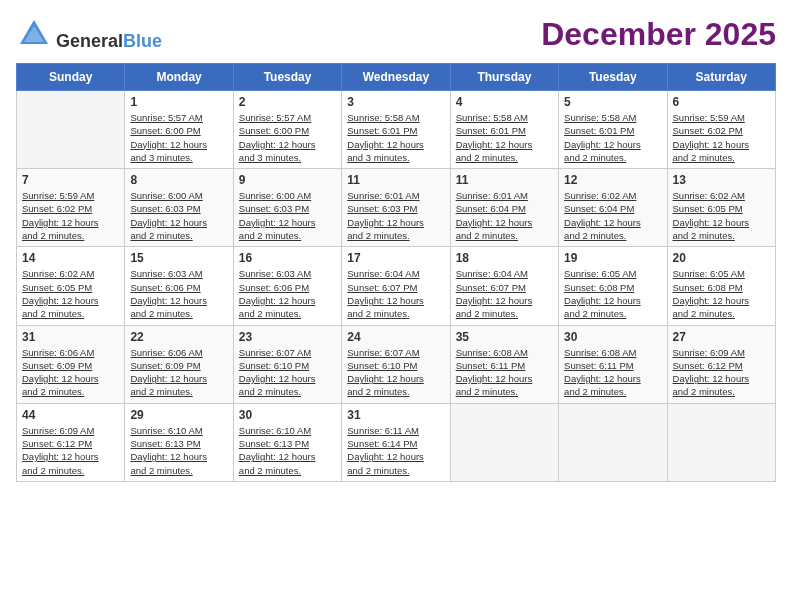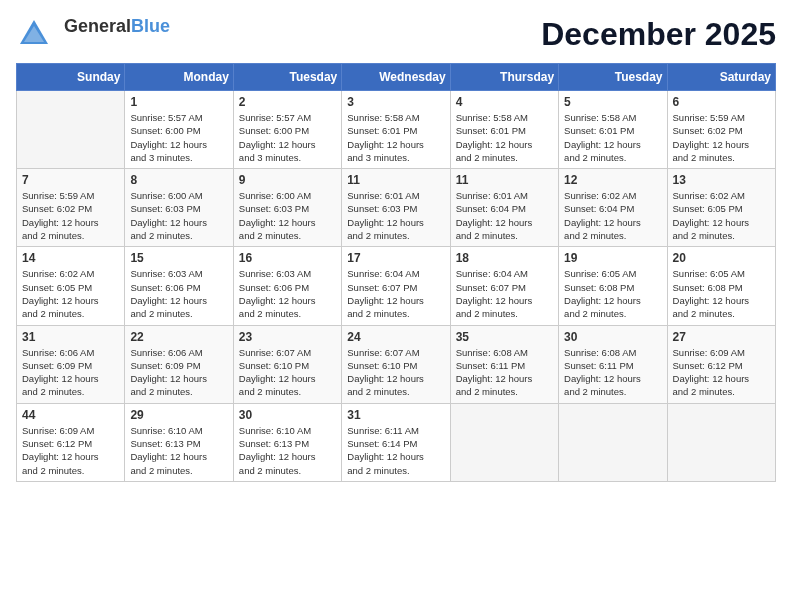--- a/index.html
+++ b/index.html
@@ -11,57 +11,57 @@
       padding: 16px;
     }
     .header {
       display: flex;
       justify-content: space-between;
       align-items: flex-start;
       margin-bottom: 10px;
     }
     .logo {
       display: flex;
-      align-items: flex-start;
-      gap: 12px;
+      align-items: flex-end;
+      gap: 4px;
     }
     .logo-text-general {
       font-size: 18px;
       font-weight: bold;
       color: #333;
     }
     .logo-text-blue {
       font-size: 18px;
       font-weight: bold;
       color: #4a90d9;
     }
     .title-block {
       text-align: right;
     }
     .month-title {
       font-size: 32px;
       font-weight: bold;
-      color: #0f172a;
+      color: #701a75;
     }
     .location-title {
       font-size: 15px;
       color: #555;
     }
     .calendar {
       width: 100%;
       border-collapse: collapse;
       border: 1px solid #ccc;
     }
     .calendar th {
       background-color: #3a6bbf;
       color: #fff;
       font-size: 12px;
       font-weight: bold;
       padding: 6px 4px;
-      text-align: right;
+      text-align: center;
       border: 1px solid #5580cc;
     }
     .calendar td {
       vertical-align: top;
       border: 1px solid #ccc;
       padding: 4px 5px;
       width: calc(100% / 7);
       min-height: 80px;
       font-size: 10px;
       color: #333;
@@ -73,20 +73,21 @@
     .day-number {
       font-weight: bold;
       font-size: 12px;
       display: block;
       margin-bottom: 2px;
     }
     .day-info {
       font-size: 9.5px;
       line-height: 1.4;
       color: #333;
+      text-decoration: underline;
     }
     .empty-cell {
       background: #f5f5f5 !important;
     }
   </style>
 </head>
 <body>
 
 <div class="header">
   <div class="logo">

